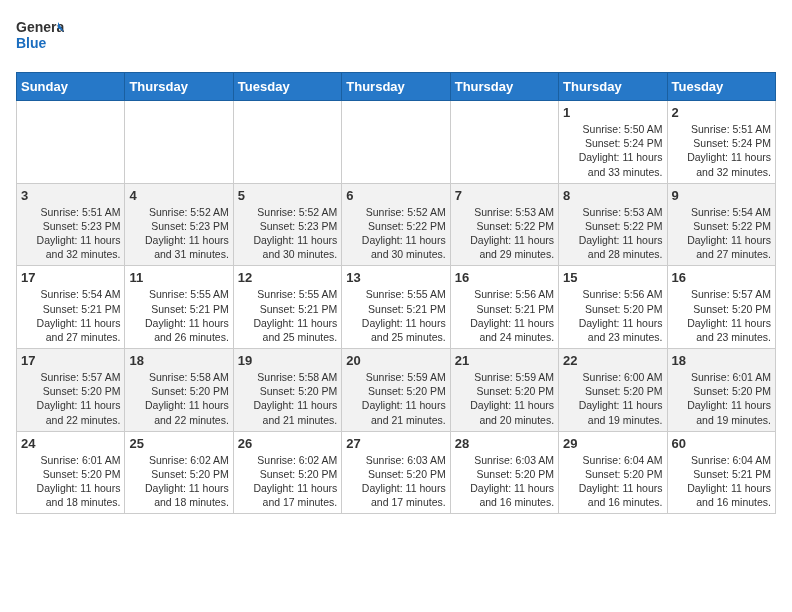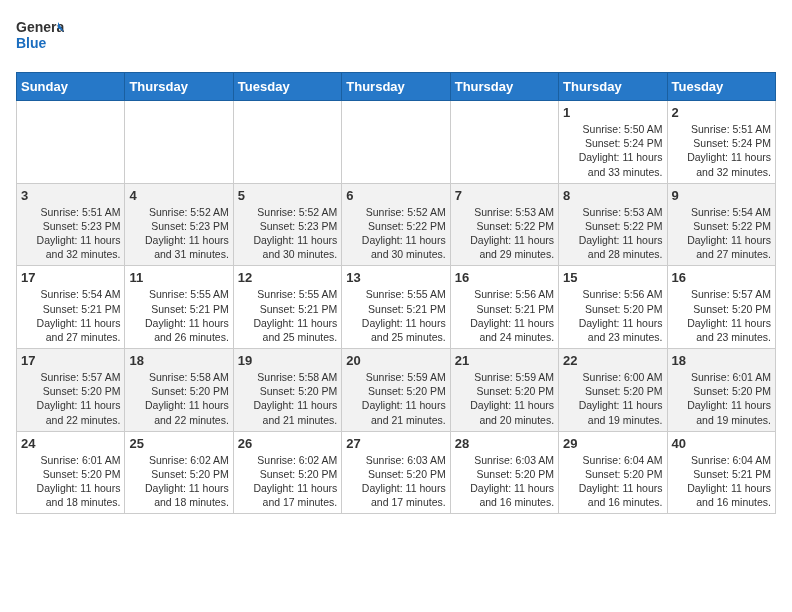--- a/index.html
+++ b/index.html
@@ -228,18 +228,18 @@
         </td>
         <td>
           <span class="day-num">28</span>
           <div class="day-info">Sunrise: 6:03 AM<br>Sunset: 5:20 PM<br>Daylight: 11 hours and 16 minutes.</div>
         </td>
         <td>
           <span class="day-num">29</span>
           <div class="day-info">Sunrise: 6:04 AM<br>Sunset: 5:20 PM<br>Daylight: 11 hours and 16 minutes.</div>
         </td>
         <td>
-          <span class="day-num">40</span>
+          <span class="day-num">60</span>
           <div class="day-info">Sunrise: 6:04 AM<br>Sunset: 5:21 PM<br>Daylight: 11 hours and 16 minutes.</div>
         </td>
       </tr>
     </tbody>
 </table>
 
 </body></html>

